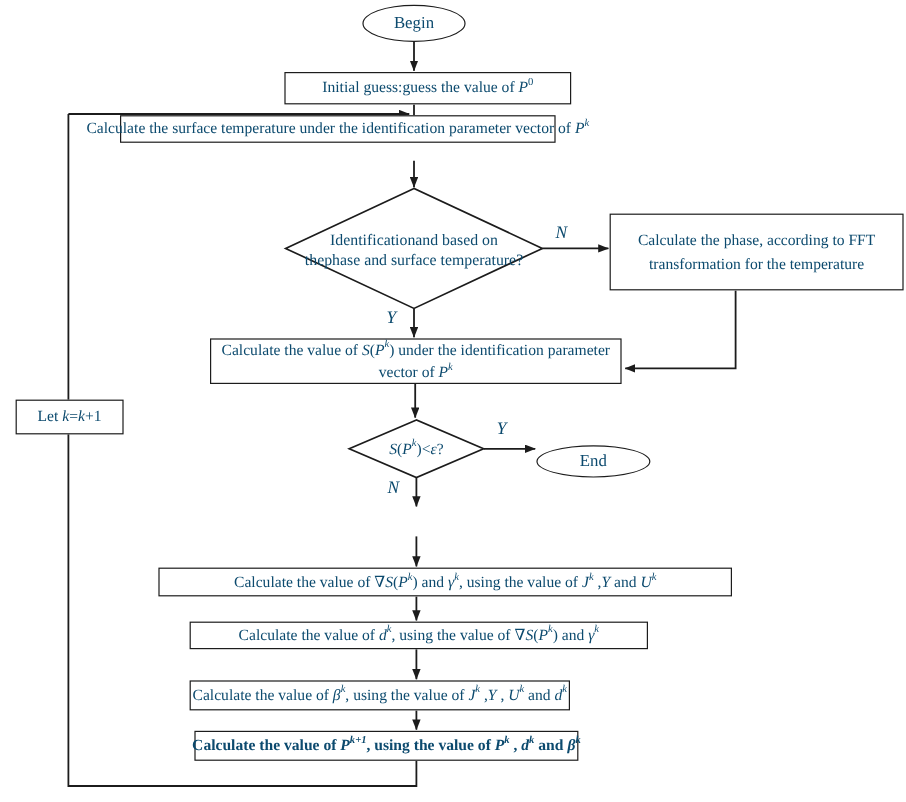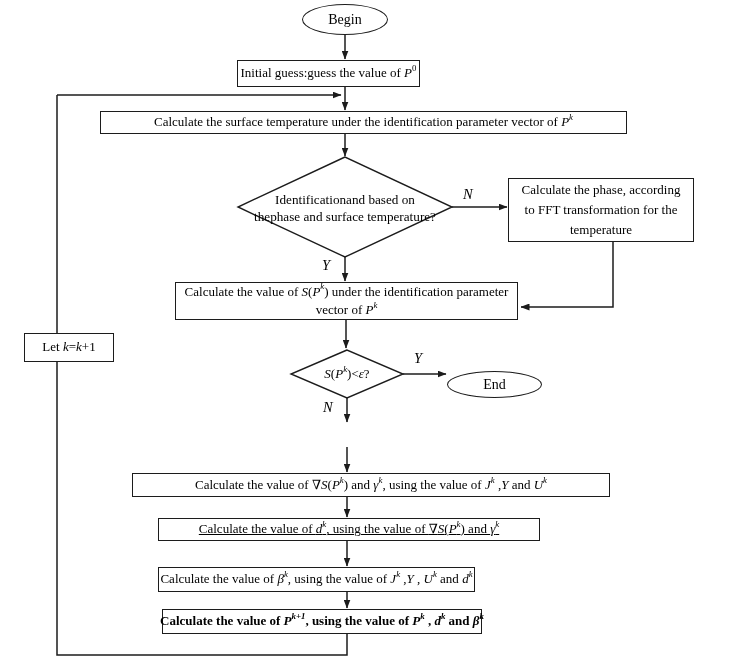--- a/index.html
+++ b/index.html
@@ -1,18 +1,18 @@
 <!DOCTYPE html>
 <html><head>
 <meta charset="utf-8">
 <style>
   html,body{margin:0;padding:0;background:#ffffff;}
   #canvas{
     position:relative;width:755px;height:668px;background:#ffffff;
-    font-family:"Liberation Serif","DejaVu Serif",serif;color:#000000;
+    font-family:"Liberation Serif","DejaVu Serif",serif;color:#0c4a6e;
     overflow:hidden;
   }
   #wires{position:absolute;left:0;top:0;}
   .node{
     position:absolute;box-sizing:border-box;
     display:flex;align-items:center;justify-content:center;
     text-align:center;font-size:13px;line-height:1.25;
     background:#ffffff;
   }
   .rect{border:1.6px solid #1c1c1c;}
@@ -60,66 +60,66 @@
     <g stroke="#1c1c1c" stroke-width="1.4" fill="#ffffff">
       <polygon points="345,157 238,207 345,257 452,207"></polygon>
       <polygon points="347,350 291,374 347,398 403,374"></polygon>
     </g>
   </svg>
 
   <div class="node oval" style="left:302px;top:4px;width:86px;height:31px;">
     <span>Begin</span>
   </div>
 
-  <div class="node rect nw" style="left:237px;top:60px;width:183px;height:27px;justify-content:center;">
+  <div class="node rect nw" style="left:237px;top:60px;width:239px;height:27px;justify-content:center;">
     <span><span>Initial guess:guess the value of </span><span class="it">P</span><sup>0</sup></span>
   </div>
 
-  <div class="node rect nw" style="left:100px;top:111px;width:527px;height:23px;">
+  <div class="node rect nw" style="left:100px;top:96px;width:363px;height:23px;">
     <span><span>Calculate the  surface temperature under the identification parameter vector of </span><span class="it">P</span><sup class="it">k</sup></span>
   </div>
 
   <div class="node dmd-text d1" style="left:252px;top:180px;width:186px;height:56px;">
     <span>Identificationand based on thephase and surface temperature?</span>
   </div>
 
-  <div class="node rect fft" style="left:508px;top:178px;width:186px;height:64px;padding:0 6px;">
+  <div class="node rect fft" style="left:508px;top:178px;width:245px;height:64px;padding:0 6px;">
     <span>Calculate the phase,  according to FFT transformation for the temperature</span>
   </div>
 
   <div class="node rect sp2" style="left:175px;top:282px;width:343px;height:38px;padding:0 0;">
     <span><span>Calculate the value of </span><span class="it">S</span><span>(</span><span class="it">P</span><sup class="it">k</sup><span>) under the identification parameter vector of </span><span class="it">P</span><sup class="it">k</sup></span>
   </div>
 
   <div class="node dmd-text nw" style="left:297px;top:364px;width:100px;height:20px;">
     <span><span class="it">S</span><span>(</span><span class="it">P</span><sup class="it">k</sup><span>)&lt;</span><span class="it">ε</span><span>?</span></span>
   </div>
 
   <div class="node oval" style="left:447px;top:371px;width:95px;height:27px;">
     <span>End</span>
   </div>
 
 
   <div class="node rect nw" style="left:132px;top:473px;width:478px;height:24px;">
     <span><span>Calculate the value of </span><span>∇</span><span class="it">S</span><span>(</span><span class="it">P</span><sup class="it">k</sup><span>) and </span><span class="it">γ</span><sup class="it">k</sup><span>, using the value of </span><span class="it">J</span><sup class="it">k</sup><span> ,</span><span class="it">Y</span><span> and </span><span class="it">U</span><sup class="it">k</sup></span>
   </div>
 
-  <div class="node rect nw" style="left:158px;top:518px;width:382px;height:23px;text-decoration:underline;">
+  <div class="node rect nw" style="left:158px;top:518px;width:382px;height:23px;">
     <span><span>Calculate the value of </span><span class="it">d</span><sup class="it">k</sup><span>, using the value of </span><span>∇</span><span class="it">S</span><span>(</span><span class="it">P</span><sup class="it">k</sup><span>) and </span><span class="it">γ</span><sup class="it">k</sup></span>
   </div>
 
   <div class="node rect nw" style="left:158px;top:567px;width:317px;height:25px;">
     <span><span>Calculate the value of </span><span class="it">β</span><sup class="it">k</sup><span>, using the value of </span><span class="it">J</span><sup class="it">k</sup><span> ,</span><span class="it">Y</span><span> , </span><span class="it">U</span><sup class="it">k</sup><span> and </span><span class="it">d</span><sup class="it">k</sup></span>
   </div>
 
   <div class="node rect nw" style="left:162px;top:609px;width:320px;height:25px;font-weight:bold;">
     <span><span>Calculate the value of </span><span class="it">P</span><sup class="it">k+1</sup><span>, using the value of  </span><span class="it">P</span><sup class="it">k</sup><span> , </span><span class="it">d</span><sup class="it">k</sup><span>  and </span><span class="it">β</span><sup class="it">k</sup></span>
   </div>
 
-  <div class="node rect nw" style="left:24px;top:333px;width:90px;height:29px;">
+  <div class="node rect nw" style="left:13px;top:333px;width:90px;height:29px;">
     <span><span>Let </span><span class="it">k</span><span>=</span><span class="it">k</span><span>+1</span></span>
   </div>
 
   <div class="lbl" style="left:463px;top:186px;">N</div>
   <div class="lbl" style="left:322px;top:257px;">Y</div>
   <div class="lbl" style="left:414px;top:350px;">Y</div>
   <div class="lbl" style="left:323px;top:399px;">N</div>
 
 </div>
 

